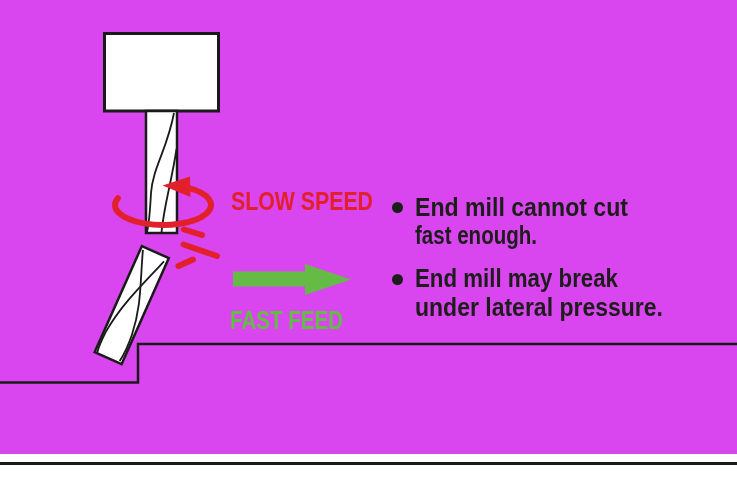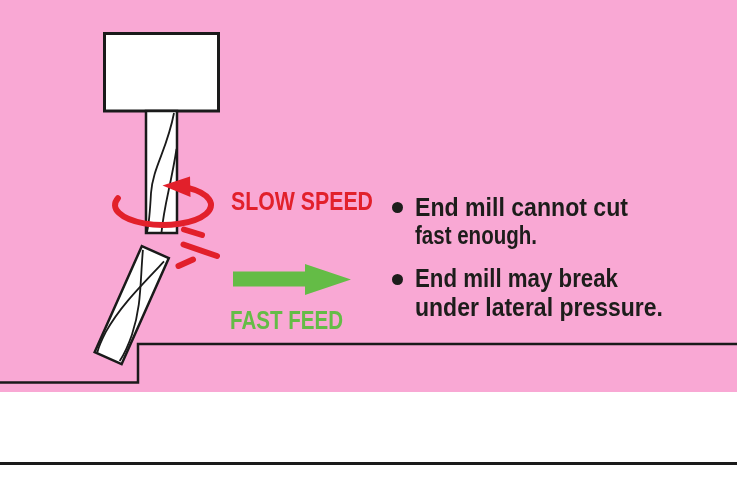--- a/index.html
+++ b/index.html
@@ -7,22 +7,22 @@
     padding: 0;
     background: #ffffff;
     width: 737px;
     height: 494px;
     overflow: hidden;
     font-family: "Liberation Sans", sans-serif;
   }
   .stage {
     position: relative;
     width: 737px;
-    height: 392px;
-    background: #f9a8d4;
+    height: 454px;
+    background: #d946ef;
   }
   svg { display: block; }
   .outline {
     fill: #ffffff;
     stroke: #1a1a1a;
     stroke-width: 2.5;
   }
   .outline-thick { stroke-width: 3; }
   .flute {
     fill: none;

